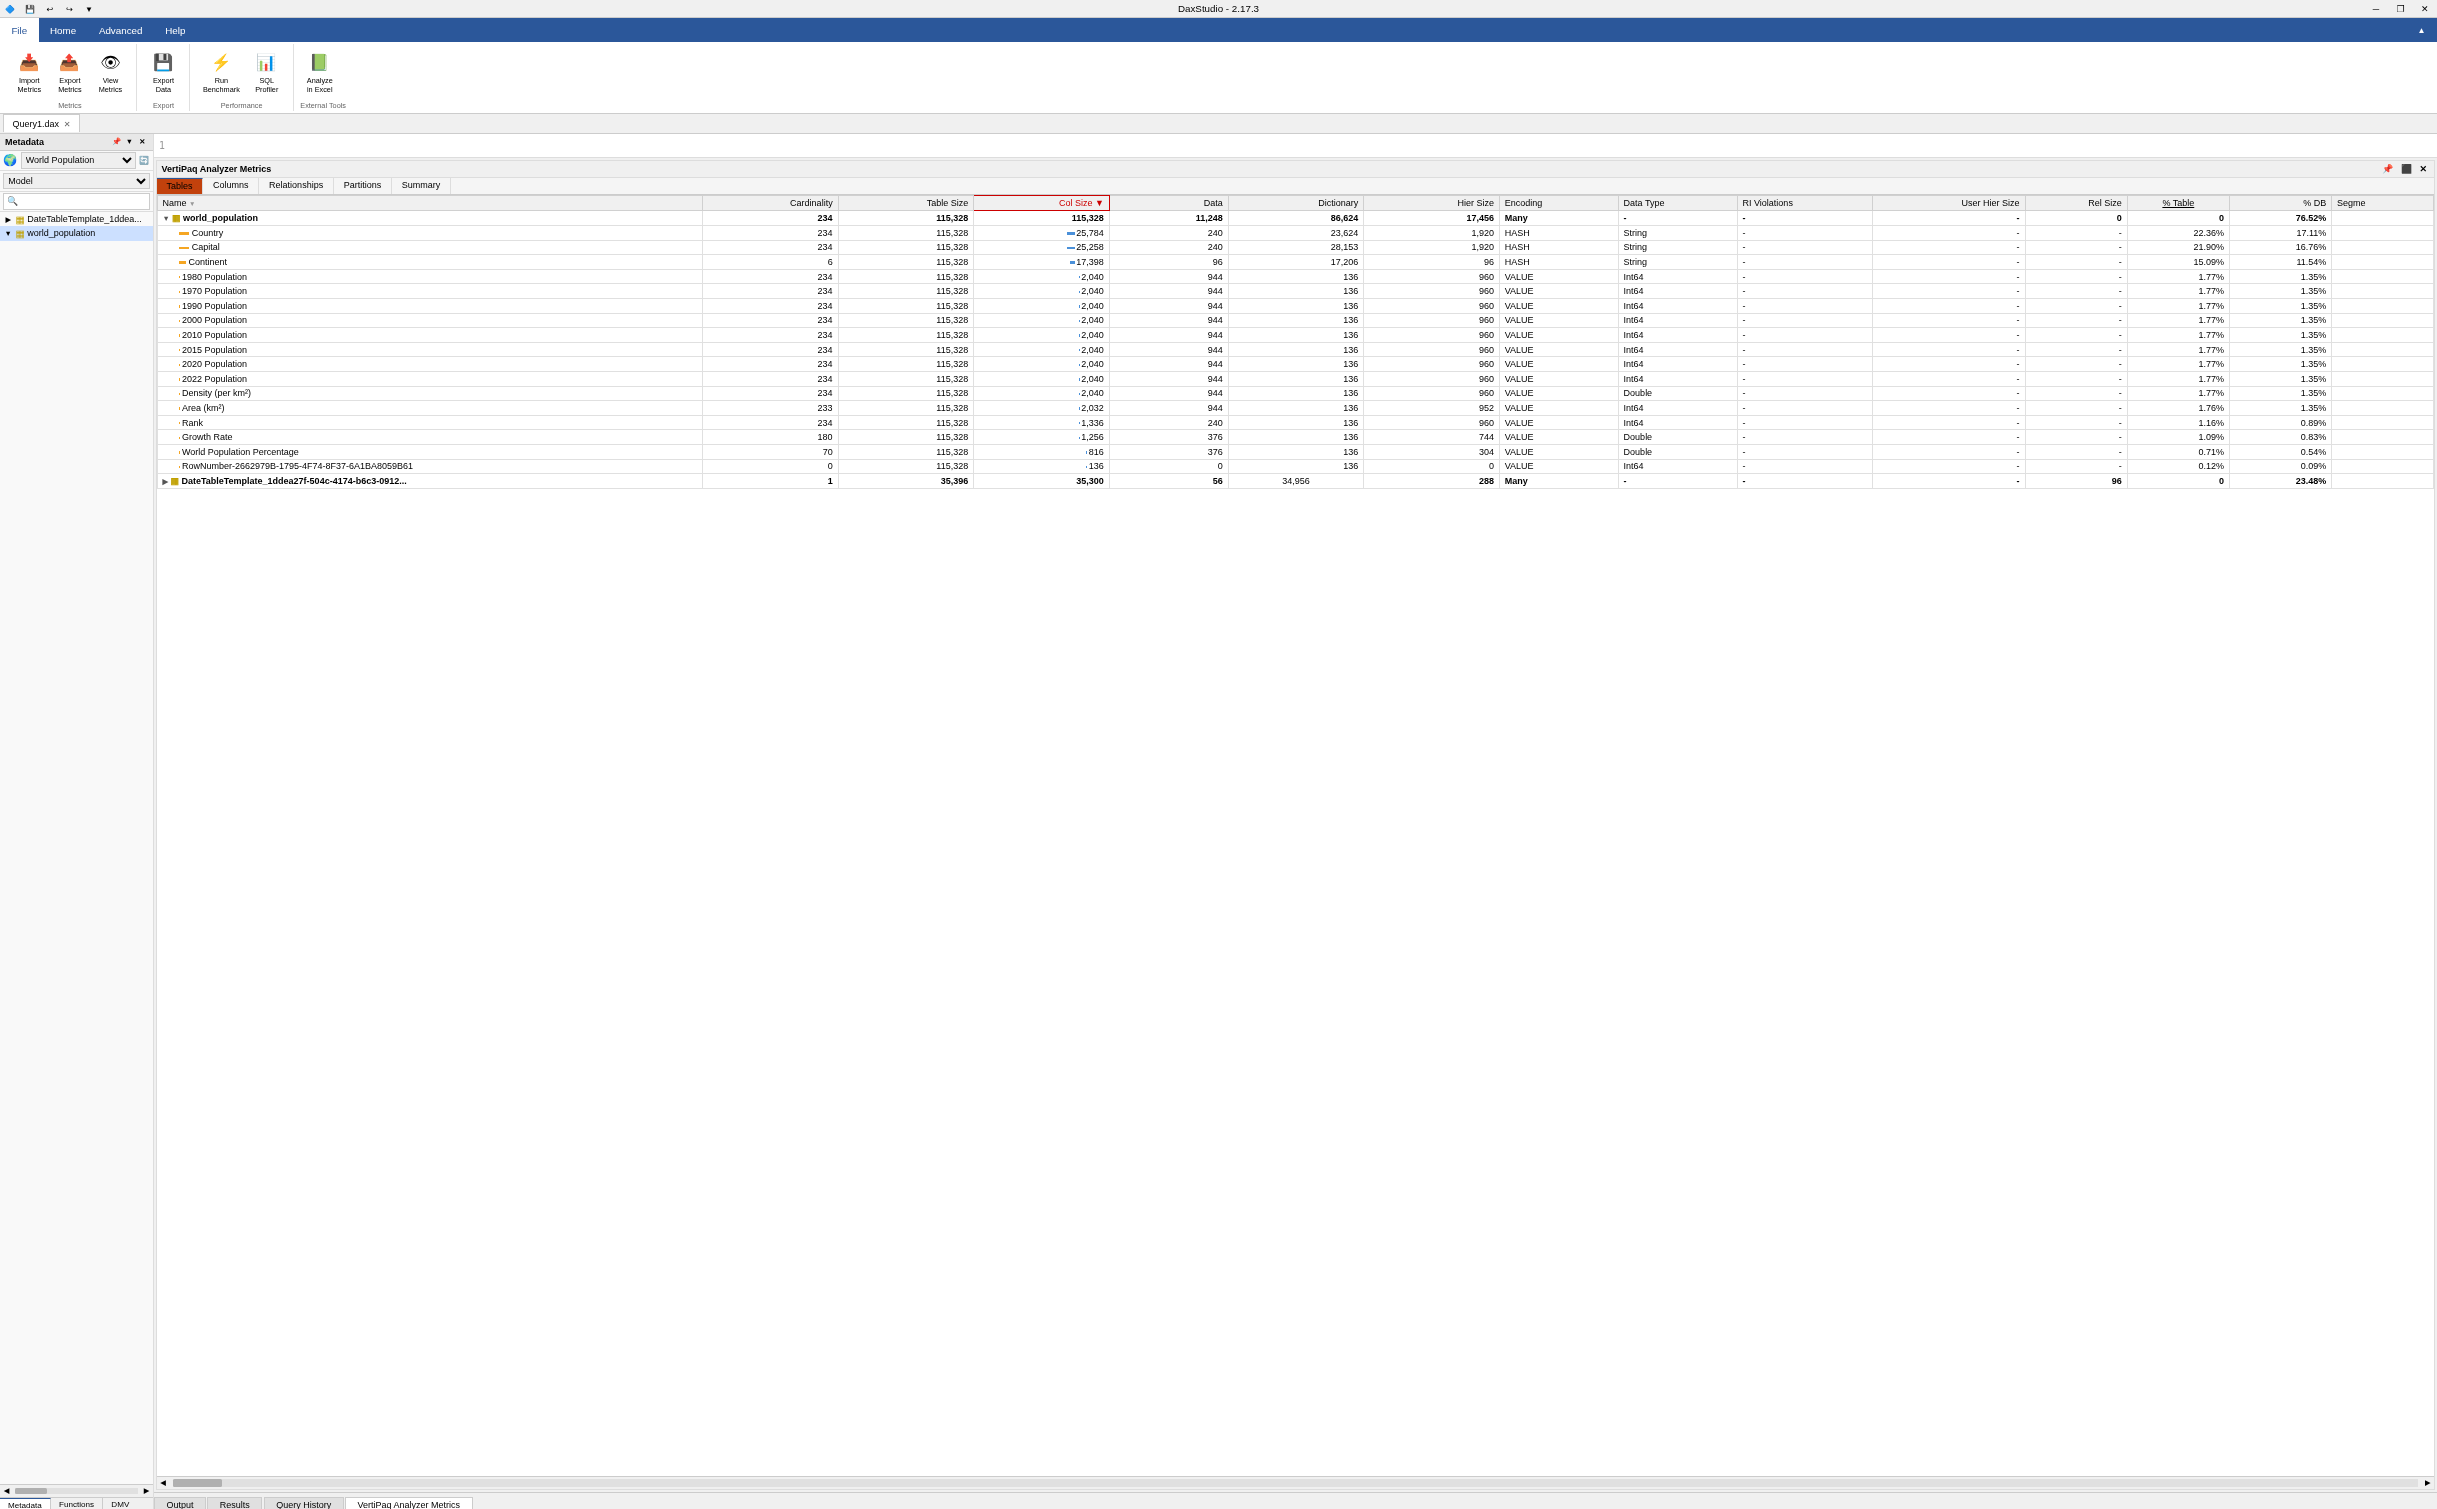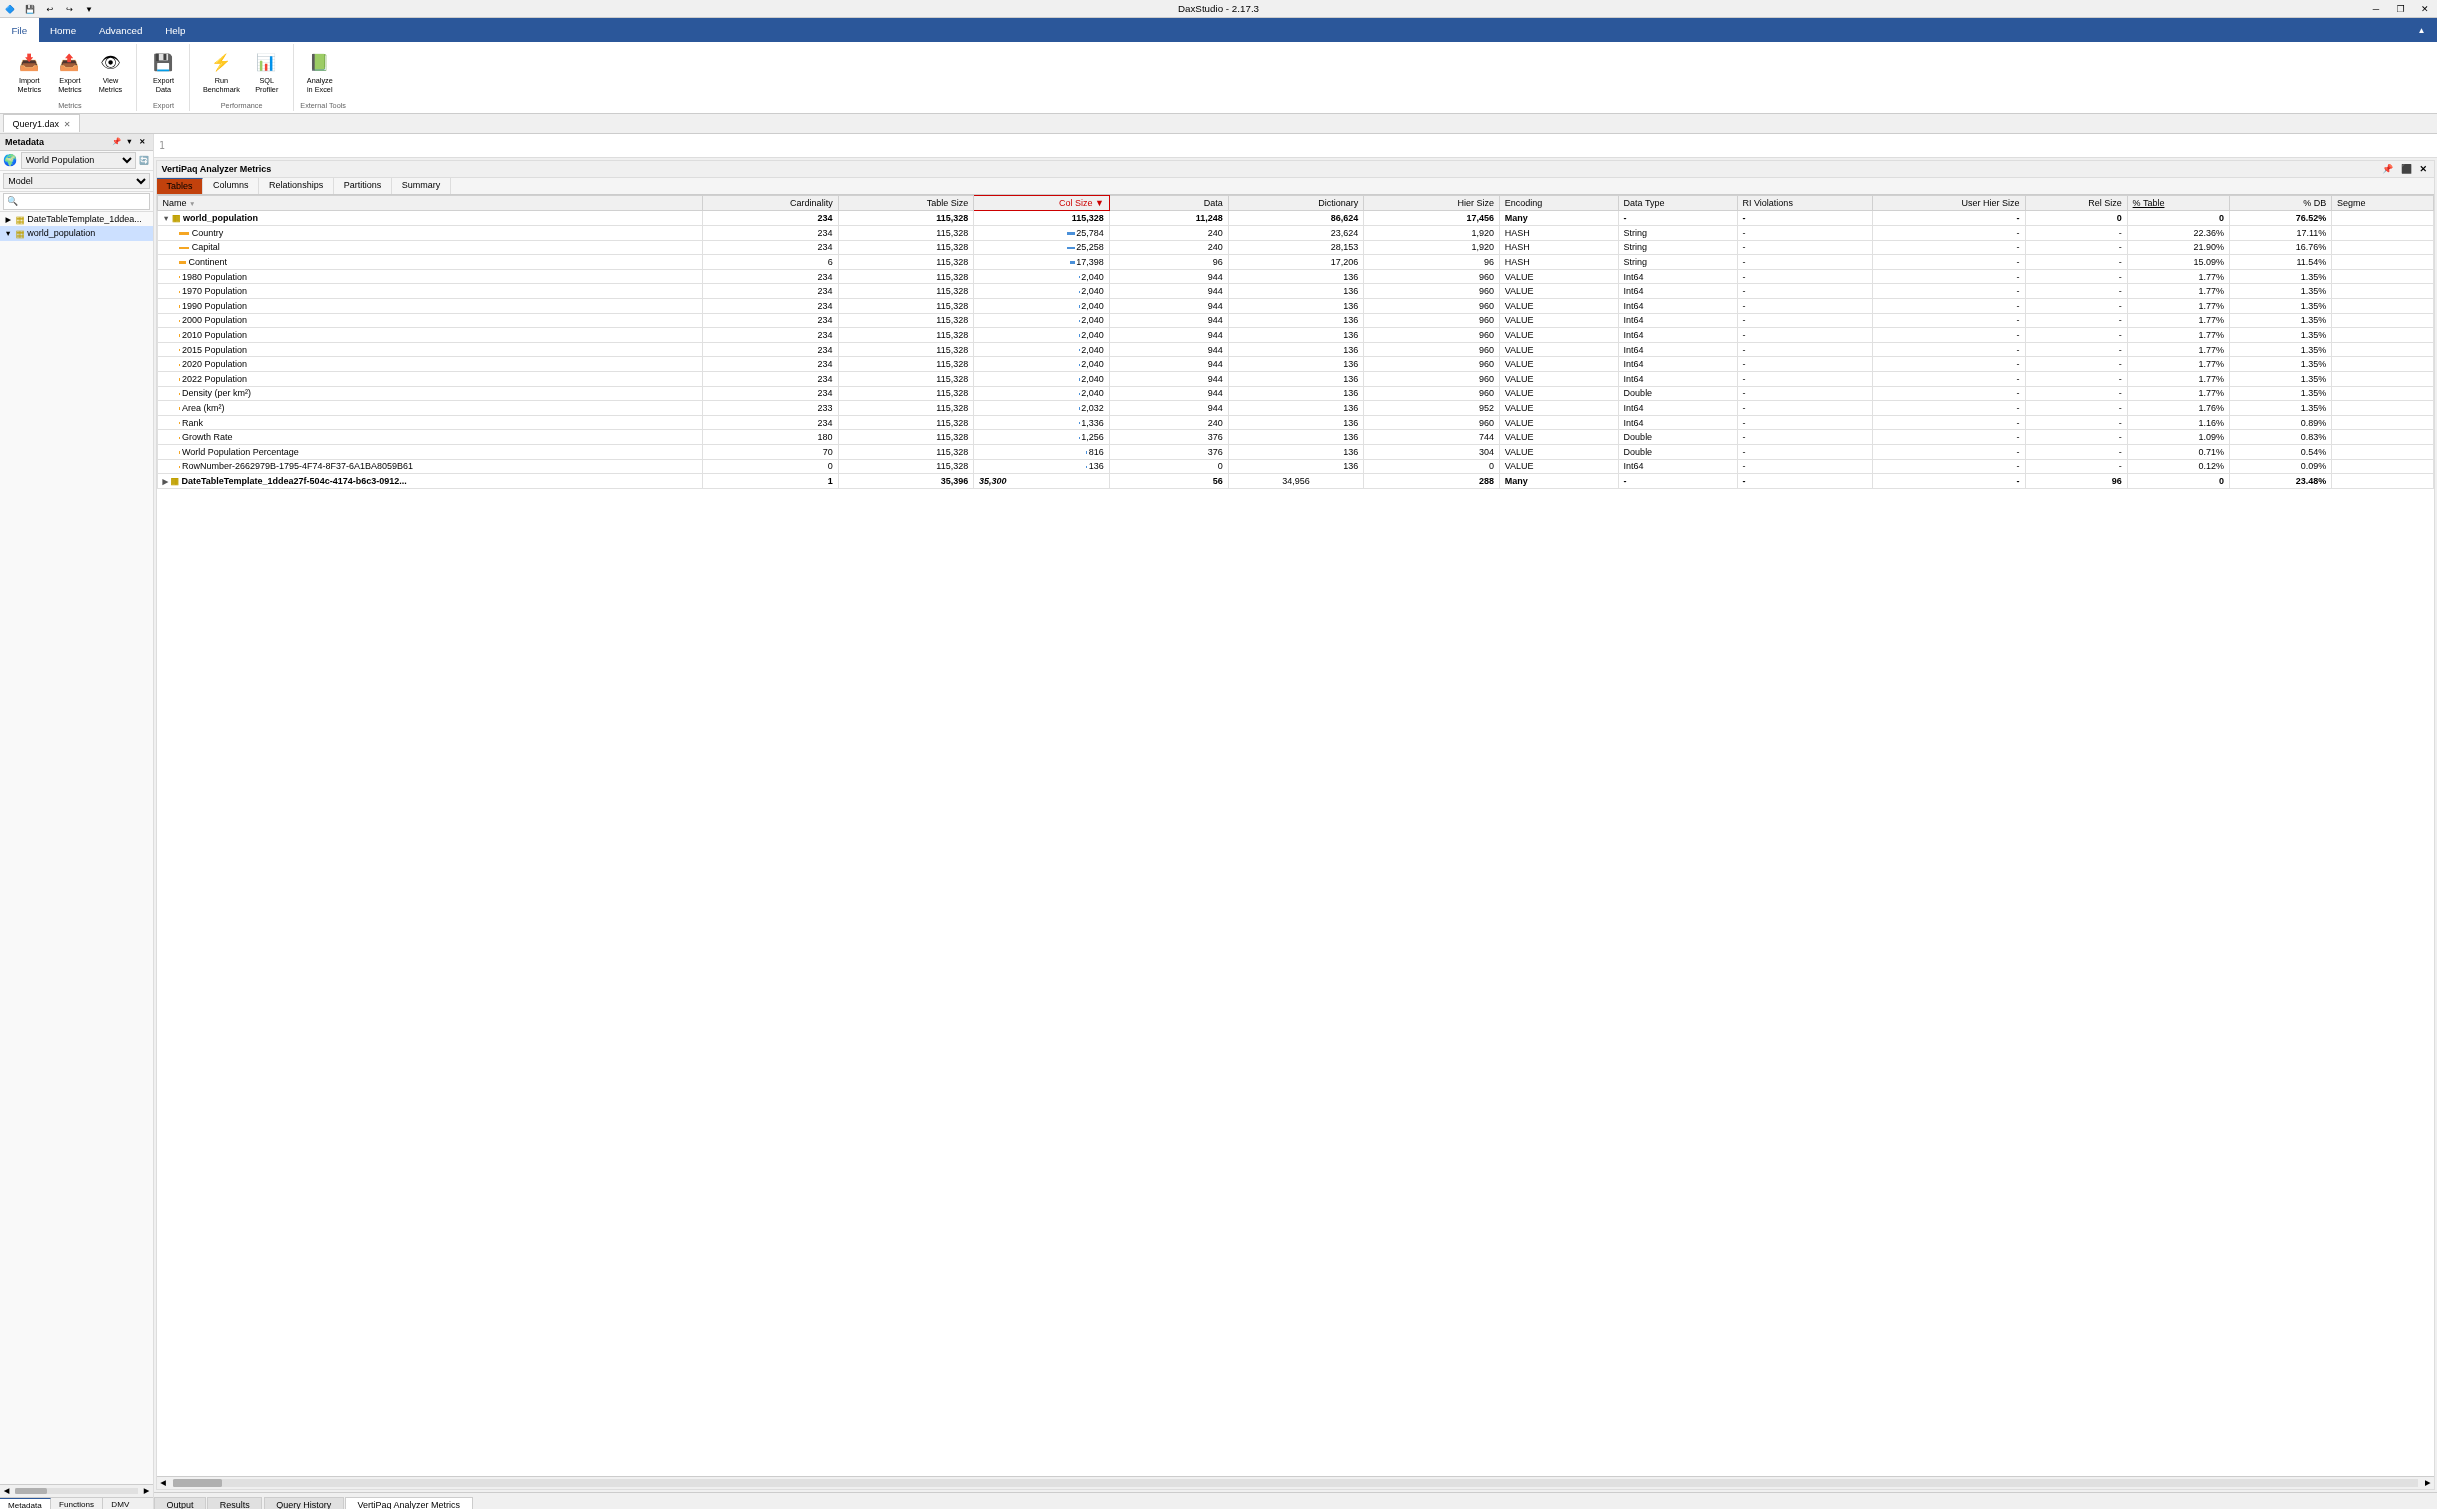--- a/index.html
+++ b/index.html
@@ -541,21 +541,21 @@
               <th style="min-width:65px;text-align:right;">Table Size</th>
               <th style="min-width:65px;text-align:right;border:1.6px solid #c00;color:#c00;">Col Size ▼</th>
               <th style="min-width:57px;text-align:right;">Data</th>
               <th style="min-width:65px;text-align:right;">Dictionary</th>
               <th style="min-width:65px;text-align:right;">Hier Size</th>
               <th style="min-width:57px;">Encoding</th>
               <th style="min-width:57px;">Data Type</th>
               <th style="min-width:65px;">RI Violations</th>
               <th style="min-width:73px;text-align:right;">User Hier Size</th>
               <th style="min-width:49px;text-align:right;">Rel Size</th>
-              <th style="min-width:49px;text-align:left;text-decoration:underline;">% Table</th>
+              <th style="min-width:49px;text-align:center;text-decoration:underline;">% Table</th>
               <th style="min-width:49px;text-align:right;">% DB</th>
               <th style="min-width:49px;text-align:left;">Segme</th>
             </tr>
           </thead>
           <tbody id="table-body">
           <tr>
                 <td style="font-weight: bold;"><span style="color:#555;font-size:7.3px;margin-right:2.4px;">▼</span><span style="color:#c0a000;margin-right:2.4px;">▦</span>world_population</td>
                 <td style="text-align: right; font-weight: bold;">234</td>
                 <td style="text-align: right; font-weight: bold;">115,328</td>
                 <td style="text-align: right; font-weight: bold;">115,328</td>
@@ -857,21 +857,21 @@
                 <td style="text-align: right;">-</td>
                 <td style="text-align: right;">-</td>
                 <td style="text-align: right;">0.12%</td>
                 <td style="text-align: right;">0.09%</td>
                 <td style="text-align: right;"></td>
               </tr>
               <tr>
                 <td style="font-weight: bold;"><span style="color:#555;font-size:7.3px;margin-right:2.4px;">▶</span><span style="color:#c0a000;margin-right:2.4px;">▦</span>DateTableTemplate_1ddea27f-504c-4174-b6c3-0912...</td>
                 <td style="text-align: right; font-weight: bold;">1</td>
                 <td style="text-align: right; font-weight: bold;">35,396</td>
-                <td style="text-align: left; font-weight: bold; font-style: italic;">35,300</td>
+                <td style="text-align: right; font-weight: bold;">35,300</td>
                 <td style="text-align: right; font-weight: bold;">56</td>
                 <td style="text-align: center; font-weight: normal;">34,956</td>
                 <td style="text-align: right; font-weight: bold;">288</td>
                 <td style="font-weight: bold;">Many</td>
                 <td style="font-weight: bold;">-</td>
                 <td style="font-weight: bold;">-</td>
                 <td style="text-align: right; font-weight: bold;">-</td>
                 <td style="text-align: right; font-weight: bold;">96</td>
                 <td style="text-align: right; font-weight: bold;">0</td>
                 <td style="text-align: right; font-weight: bold;">23.48%</td>

